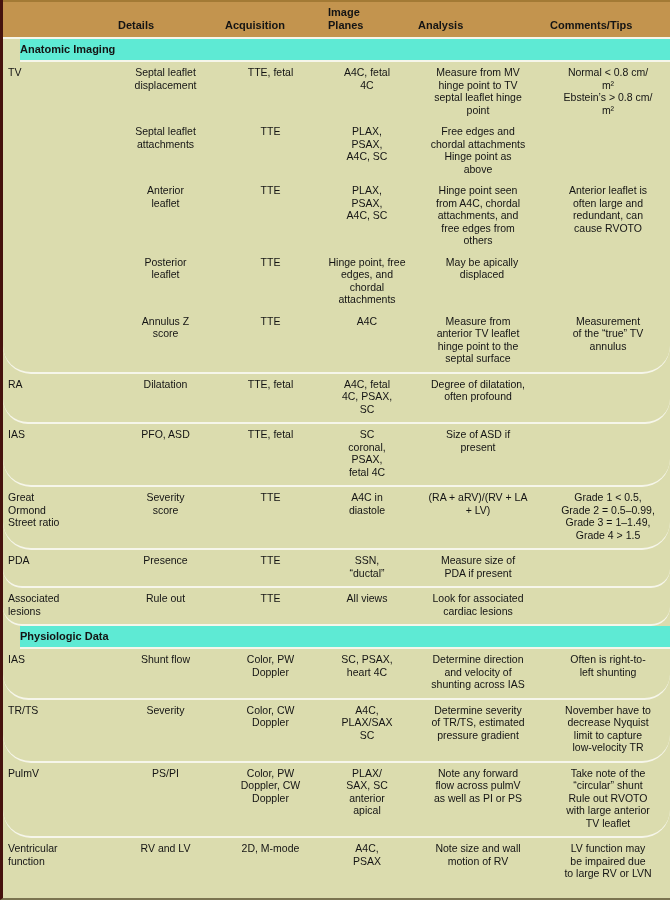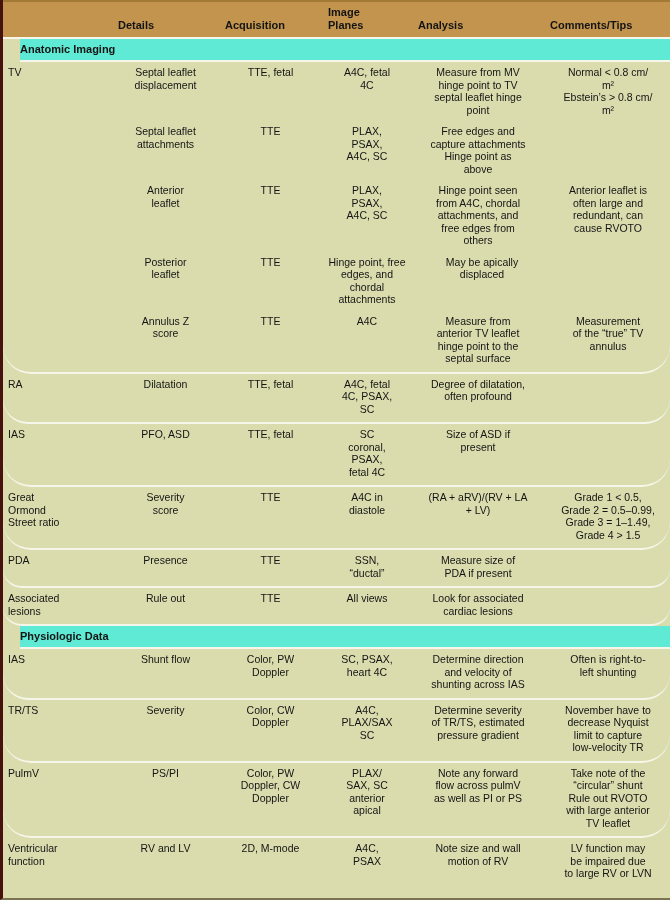--- a/index.html
+++ b/index.html
@@ -93,21 +93,21 @@
 m²</div>
       </div>
       <div class="entry">
         <div class="cell">Septal leaflet
 attachments</div>
         <div class="cell">TTE</div>
         <div class="cell">PLAX,
 PSAX,
 A4C, SC</div>
         <div class="cell">Free edges and
-capture attachments
+chordal attachments
 Hinge point as
 above</div>
         <div class="cell c-com"></div>
       </div>
       <div class="entry">
         <div class="cell">Anterior
 leaflet</div>
         <div class="cell">TTE</div>
         <div class="cell">PLAX,
 PSAX,

